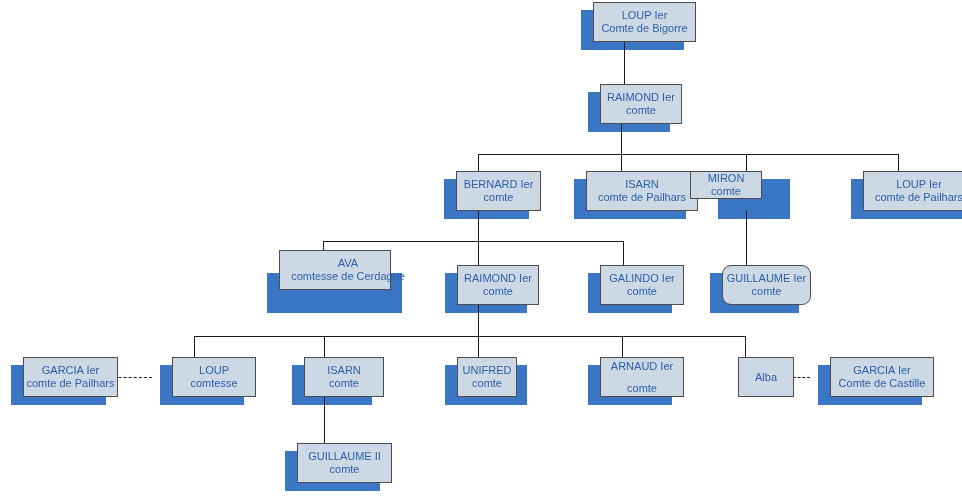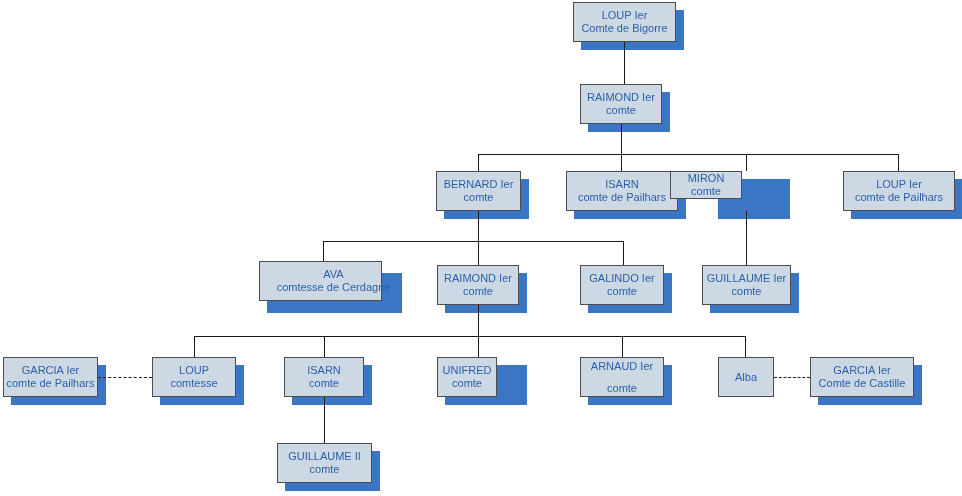--- a/index.html
+++ b/index.html
@@ -25,20 +25,21 @@
     color: #2b5fa8;
     font-size: 11px;
     line-height: 13px;
     text-align: center;
     display: flex;
     flex-direction: column;
     align-items: center;
     justify-content: center;
     z-index: 5;
     padding: 0 2px;
+    margin-left: 20px;
   }
   .node .line1 { display: block; white-space: nowrap; }
   .node .line2 { display: block; white-space: nowrap; }
   .node .line2:empty { display: none; }
   
   .shadow {
     position: absolute;
     background: #3a76c4;
     z-index: 2;
   }
@@ -128,33 +129,33 @@
         <span class="line2">comte de Pailhars</span>
       </div>
       <div class="node" style="left: 670px; top: 171px; width: 72px; height: 28px;">
         <span class="line1">MIRON</span>
         <span class="line2">comte</span>
       </div>
       <div class="node" style="left: 843px; top: 171px; width: 112px; height: 40px;">
         <span class="line1">LOUP Ier</span>
         <span class="line2">comte de Pailhars</span>
       </div>
-      <div class="node" style="left: 259px; top: 261px; width: 123px; height: 40px; padding-left: 28px;">
+      <div class="node" style="left: 259px; top: 250px; width: 112px; height: 40px; padding-left: 28px;">
         <span class="line1">AVA</span>
         <span class="line2">comtesse de Cerdagne</span>
       </div>
       <div class="node" style="left: 437px; top: 265px; width: 82px; height: 40px;">
         <span class="line1">RAIMOND Ier</span>
         <span class="line2">comte</span>
       </div>
       <div class="node" style="left: 580px; top: 265px; width: 84px; height: 40px;">
         <span class="line1">GALINDO Ier</span>
         <span class="line2">comte</span>
       </div>
-      <div class="node" style="left: 702px; top: 265px; width: 89px; height: 40px;">
+      <div class="node" style="left: 702px; top: 265px; width: 89px; height: 40px; border-radius: 9px;">
         <span class="line1">GUILLAUME Ier</span>
         <span class="line2">comte</span>
       </div>
       <div class="node" style="left: 3px; top: 357px; width: 95px; height: 40px;">
         <span class="line1">GARCIA Ier</span>
         <span class="line2">comte de Pailhars</span>
       </div>
       <div class="node" style="left: 152px; top: 357px; width: 84px; height: 40px;">
         <span class="line1">LOUP</span>
         <span class="line2">comtesse</span>

